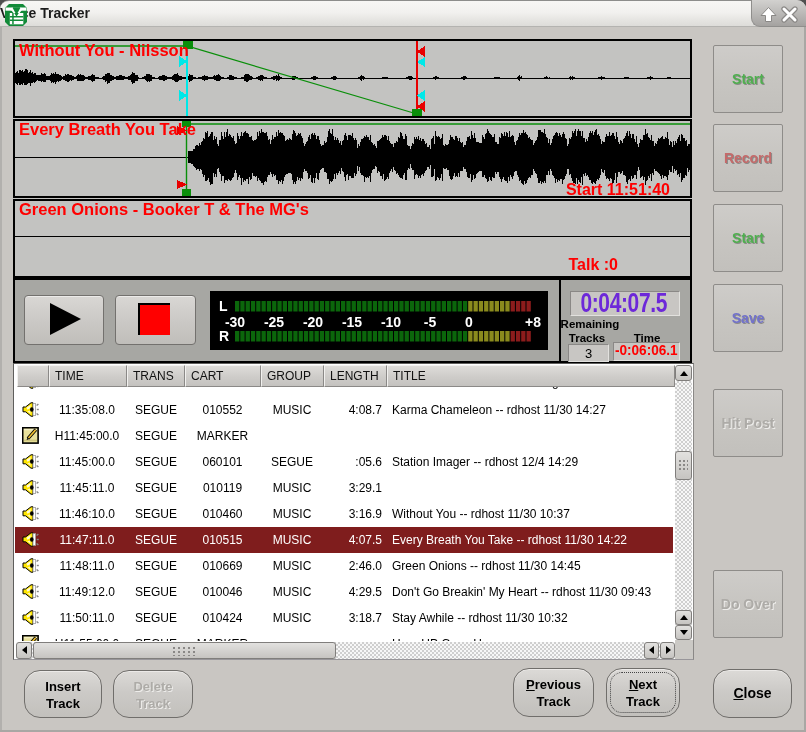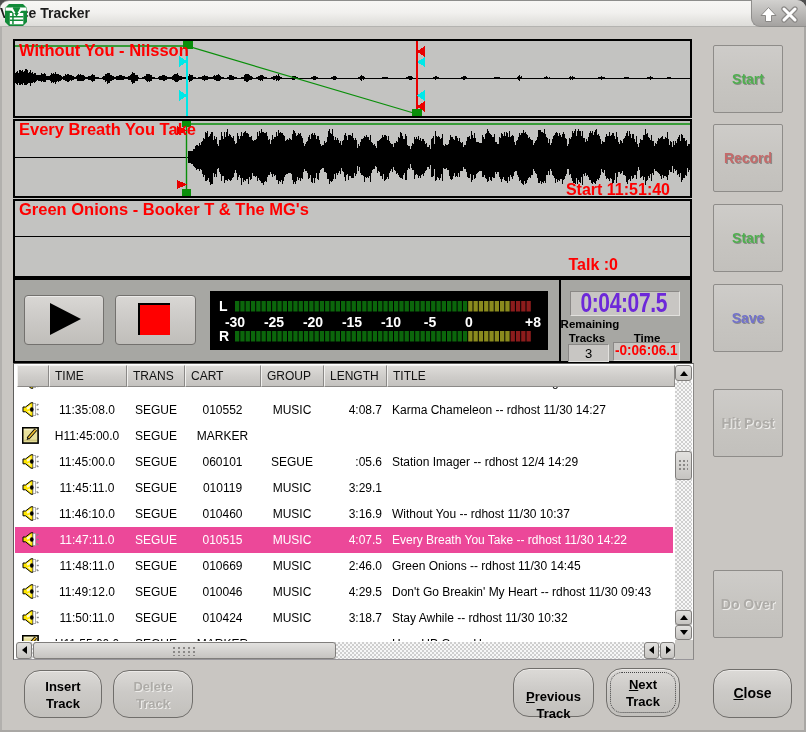--- a/index.html
+++ b/index.html
@@ -22,21 +22,21 @@
  font-size:12px;color:#111;line-height:20px;padding-left:5px;overflow:hidden}
 #rows{position:absolute;left:1px;top:23px;width:658px;height:254px;overflow:hidden;background:#fff}
 .row{position:absolute;left:0;width:658px;height:26px;font-size:12px;color:#000}
 .row div{position:absolute;top:0;height:26px;line-height:26px;white-space:nowrap}
 .c1{left:32px;width:80px;text-align:center}
 .c2{left:112px;width:58px;text-align:center}
 .c3{left:169px;width:77px;text-align:center}
 .c4{left:246px;width:62px;text-align:center}
 .c5{left:309px;width:58px;text-align:right}
 .c6{left:377px;width:281px;text-align:left}
-.sel{background:#ec4899;color:#fff}
+.sel{background:#7f1d1d;color:#fff}
 .sb{background:linear-gradient(#e2e1df,#c6c4c1);border:1px solid #807e7c;border-radius:3px;box-sizing:border-box}
 .dots{background-image:linear-gradient(45deg,#cfcfcf 25%,transparent 25%,transparent 75%,#cfcfcf 75%),linear-gradient(45deg,#cfcfcf 25%,transparent 25%,transparent 75%,#cfcfcf 75%);background-size:4px 4px;background-position:0 0,2px 2px;background-color:#f7f7f7}
 .btn{position:absolute;border:1px solid #706e6b;border-radius:16px;box-sizing:border-box;
  background:linear-gradient(#dcdad7 0%,#cccac7 45%,#c2c0bc 100%);
  box-shadow:inset 0 1px 0 #eceae8;text-align:center;font-weight:bold;color:#000}
 .sqbtn{position:absolute;left:713px;width:70px;height:68px;border:1px solid #8e8c89;border-radius:2px;box-sizing:border-box;
  background:linear-gradient(#ceccc9 0%,#c7c5c1 50%,#c2c0bc 100%);
  text-align:center;font-weight:bold;font-size:14px}
 .dis{color:#adaba7;text-shadow:1px 1px 0 #eeedeb}
 svg{display:block}
@@ -453,15 +453,15 @@
 
 <div class="sqbtn" style="top:45px;line-height:66px;color:#4faf4f;text-shadow:1px 1px 0 rgba(80,80,80,.5)">Start</div>
 <div class="sqbtn" style="top:124px;line-height:66px;color:#c46a6a;text-shadow:1px 1px 0 rgba(80,80,80,.5)">Record</div>
 <div class="sqbtn" style="top:204px;line-height:66px;color:#4faf4f;text-shadow:1px 1px 0 rgba(80,80,80,.5)">Start</div>
 <div class="sqbtn" style="top:284px;line-height:66px;color:#7272cc;text-shadow:1px 1px 0 rgba(80,80,80,.5)">Save</div>
 <div class="sqbtn dis" style="top:389px;line-height:66px">Hit Post</div>
 <div class="sqbtn dis" style="top:570px;line-height:66px">Do Over</div>
 
 <div class="btn" style="left:24px;top:670px;width:78px;height:48px;font-size:13px;line-height:17px;padding-top:7px">Insert<br>Track</div>
 <div class="btn dis" style="left:113px;top:670px;width:80px;height:48px;font-size:13px;line-height:17px;padding-top:7px">Delete<br>Track</div>
-<div class="btn" style="left:513px;top:668px;width:81px;height:49px;font-size:13px;line-height:17px;padding-top:19px"><u>P</u>revious<br>Track</div>
+<div class="btn" style="left:513px;top:668px;width:81px;height:49px;font-size:13px;line-height:17px;padding-top:7px"><u>P</u>revious<br>Track</div>
 <div class="btn" style="left:606px;top:668px;width:74px;height:49px;font-size:13px;line-height:17px;padding-top:7px;outline:1px dotted #444;outline-offset:-5px"><u>N</u>ext<br>Track</div>
 <div class="btn" style="left:713px;top:669px;width:79px;height:49px;font-size:14px;line-height:47px"><u>C</u>lose</div>
 
 </body></html>

